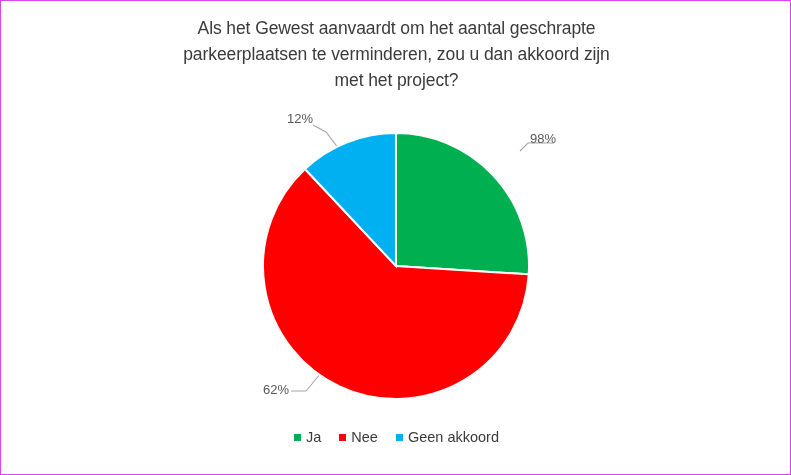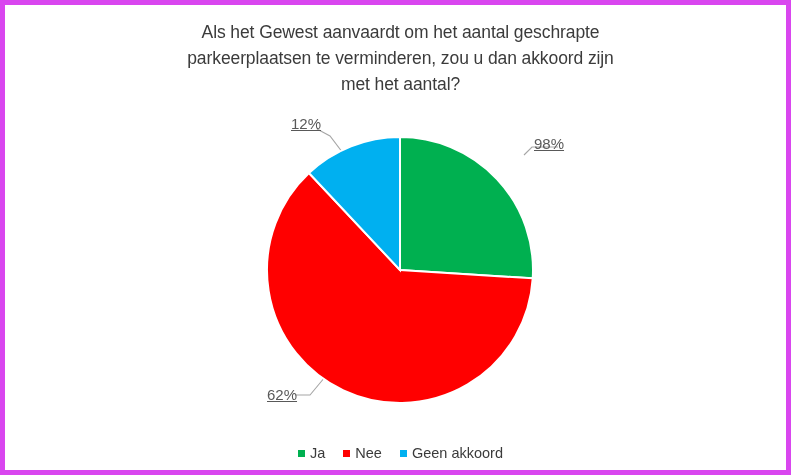--- a/index.html
+++ b/index.html
@@ -8,21 +8,21 @@
     background: #ffffff;
   }
   body {
     font-family: "Liberation Sans", sans-serif;
   }
   #chart-frame {
     position: relative;
     width: 791px;
     height: 475px;
     background: #ffffff;
-    border: 5px solid #d946ef;
+    border: 1px solid #d946ef;
     box-sizing: border-box;
     overflow: hidden;
   }
   #chart-title {
     position: absolute;
     left: 60px;
     top: 14px;
     width: 671px;
     text-align: center;
     font-size: 17.5px;
@@ -36,33 +36,32 @@
   }
   #plot-area {
     position: absolute;
     left: 0;
     top: 0;
     width: 791px;
     height: 475px;
   }
   .data-label {
     position: absolute;
-    font-size: 15px;
+    font-size: 13px;
     color: #595959;
     white-space: nowrap;
-    text-decoration: underline;
   }
   #label-ja      { left: 529px; top: 130px; }
   #label-nee     { left: 262px; top: 381px; }
   #label-geen    { left: 286px; top: 110px; }
 
   #legend {
     position: absolute;
     left: 0;
-    top: 440px;
+    top: 428px;
     width: 791px;
     display: flex;
     justify-content: center;
     align-items: center;
     gap: 18px;
   }
   .legend-entry {
     display: flex;
     align-items: center;
     gap: 5px;
@@ -78,21 +77,21 @@
   }
 </style>
 </head>
 <body>
 
 <div id="chart-frame">
 
   <div id="chart-title">
     <span class="title-line">Als het Gewest aanvaardt om het aantal geschrapte</span>
     <span class="title-line">parkeerplaatsen te verminderen, zou u dan akkoord zijn</span>
-    <span class="title-line">met het aantal?</span>
+    <span class="title-line">met het project?</span>
   </div>
 
   <svg id="plot-area" width="791" height="475" viewBox="0 0 791 475">
 
     <g fill="none" stroke="#a6a6a6" stroke-width="1.1">
       <polyline points="519,150 527,142 553,142"></polyline>
       <polyline points="320,372 305,390 290,390"></polyline>
       <polyline points="347,160 325,131 312,124"></polyline>
     </g>
 

